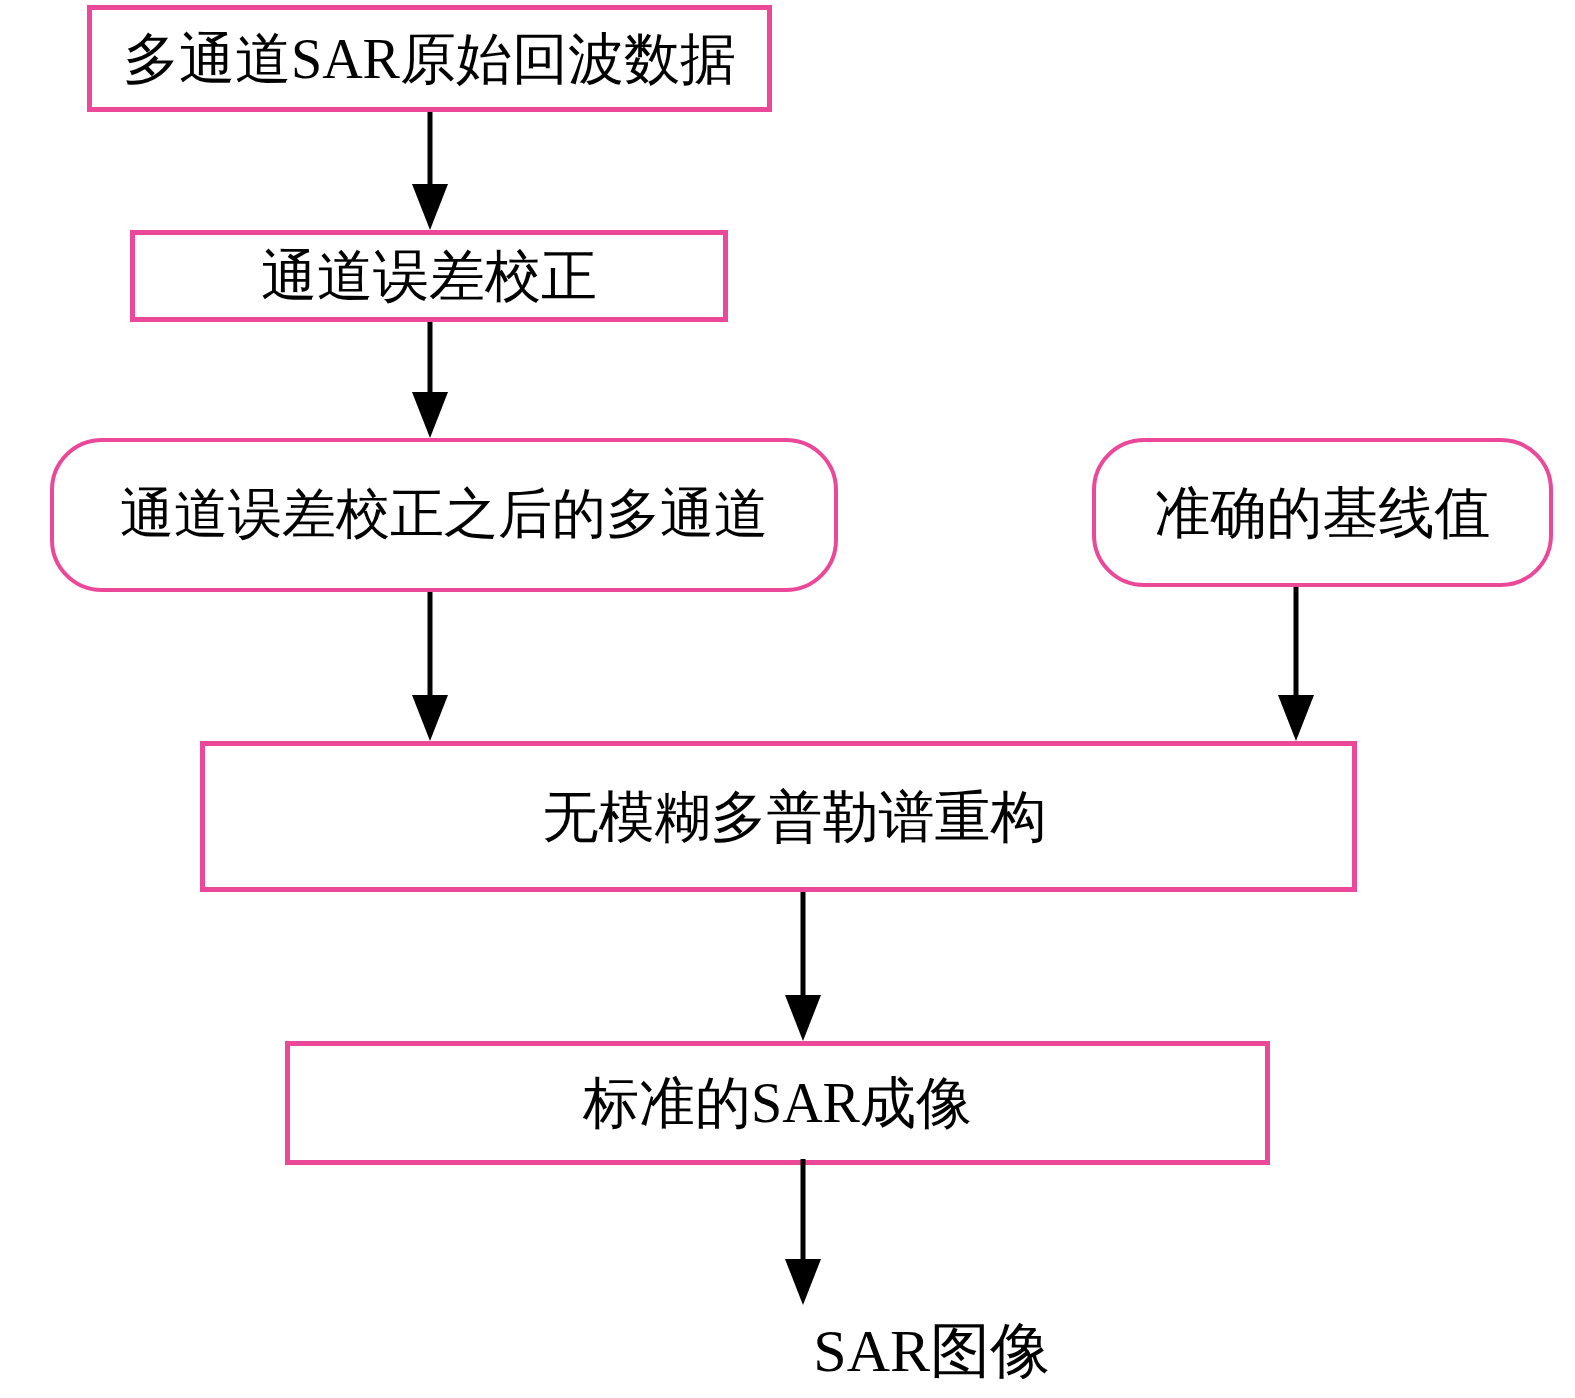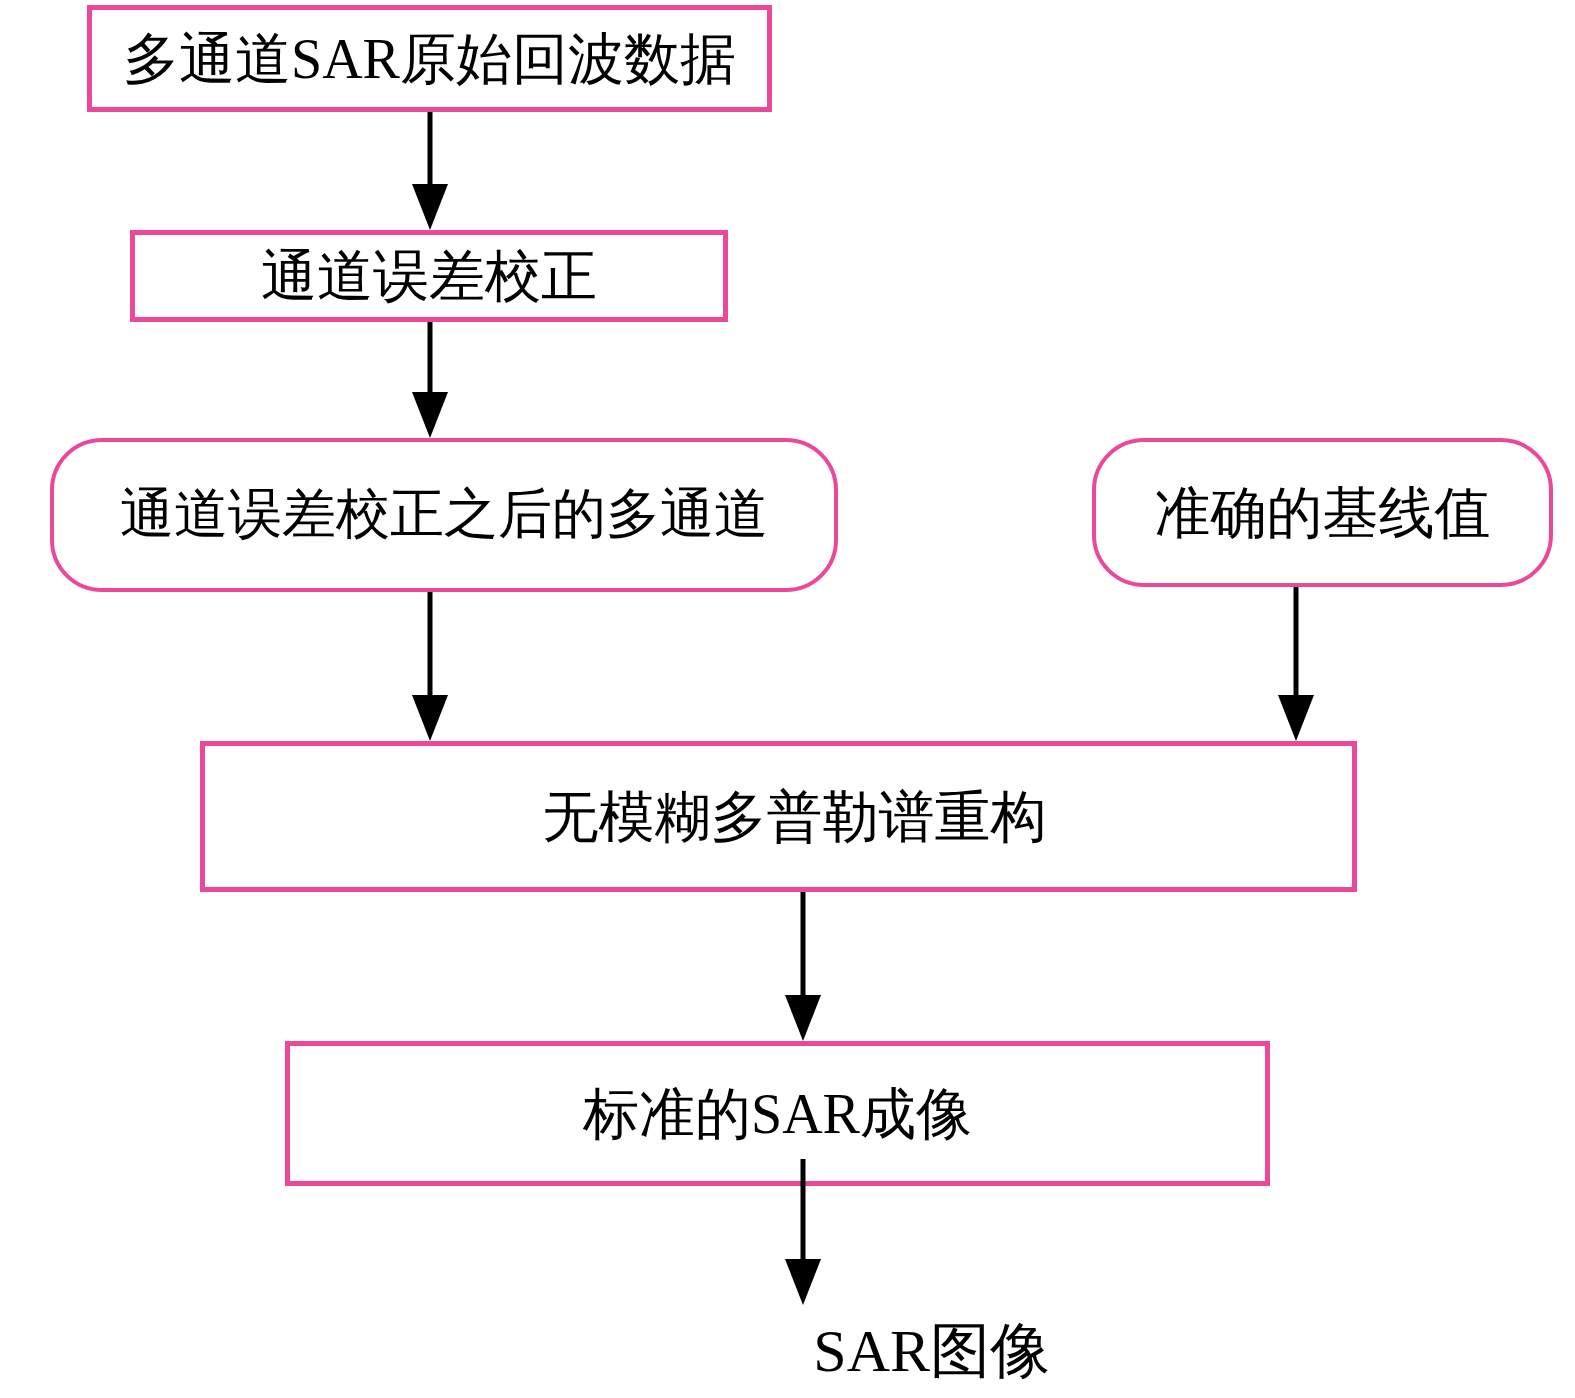--- a/index.html
+++ b/index.html
@@ -32,21 +32,21 @@
   }
   .node.rounded {
     border-width: 4px;
     border-radius: 52px;
   }
   .node-raw       { left: 87px;   top: 5px;    width: 685px;  height: 107px; }
   .node-correct   { left: 130px;  top: 230px;  width: 598px;  height: 92px;  }
   .node-corrected { left: 35px;   top: 438px;  width: 788px;  height: 154px; font-size: 54px; margin-left: 15px; }
   .node-baseline  { left: 1052px; top: 438px;  width: 461px;  height: 149px; margin-left: 40px; }
   .node-doppler   { left: 200px;  top: 741px;  width: 1157px; height: 151px; padding-left: 32px; }
-  .node-imaging   { left: 285px;  top: 1041px; width: 985px;  height: 145px; }
+  .node-imaging   { left: 285px;  top: 1041px; width: 985px;  height: 124px; }
   .end-label {
     position: absolute;
     left: 550px;
     top: 1318px;
     width: 500px;
     text-align: right;
     font-size: 60px;
     line-height: 1.1;
   }
   .arrow {

